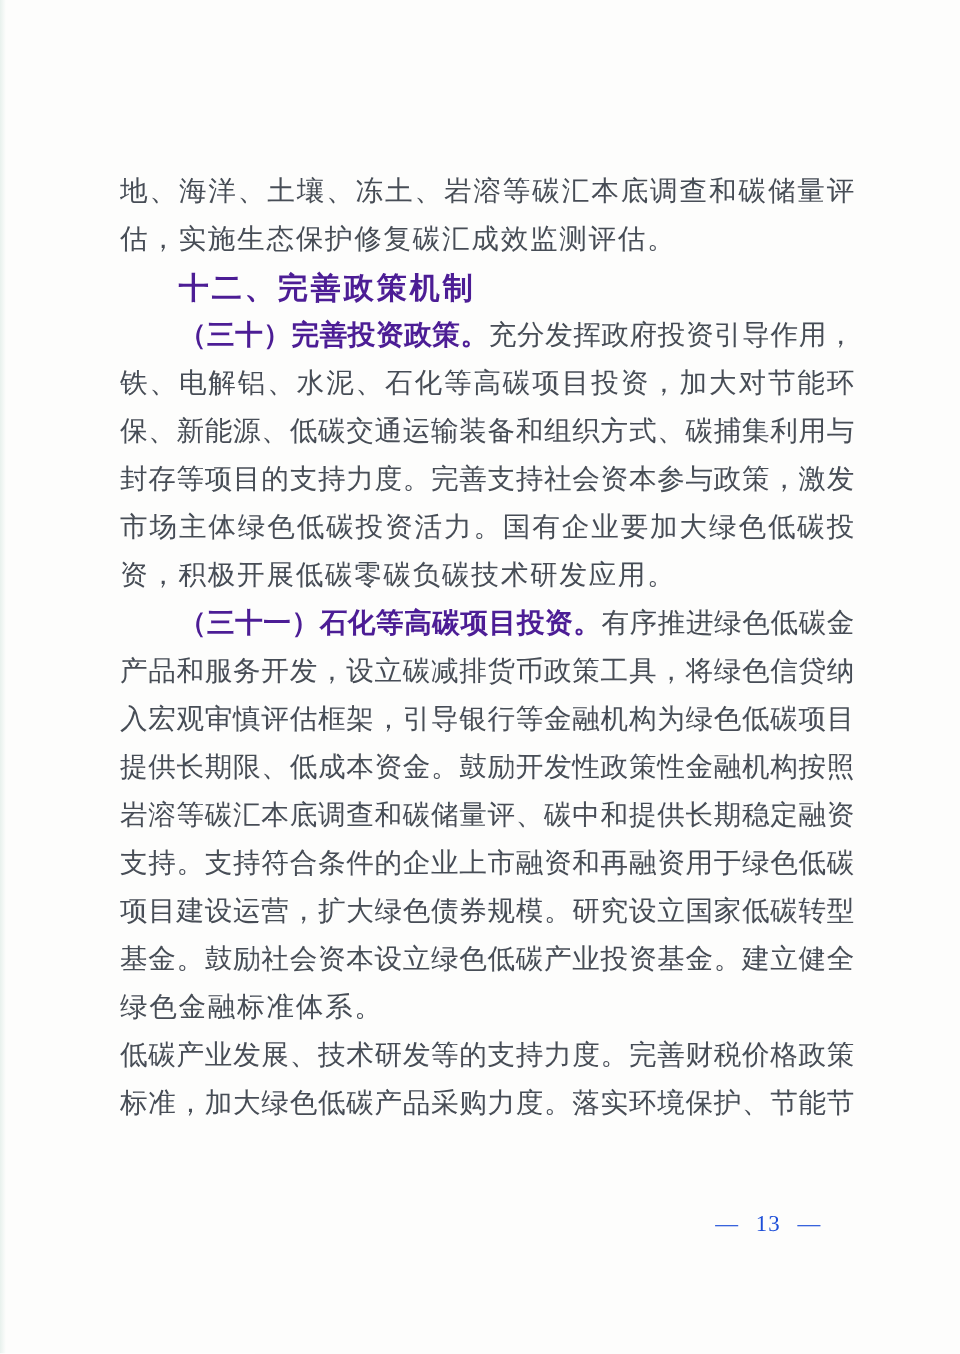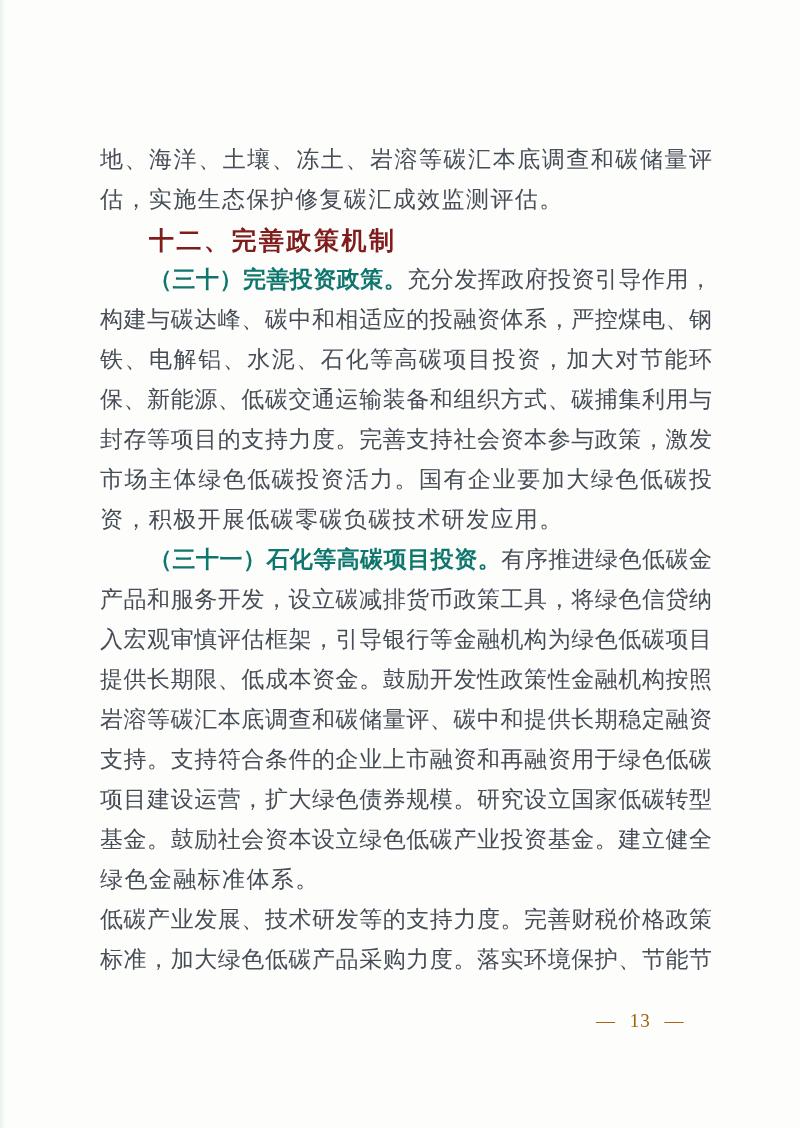--- a/index.html
+++ b/index.html
@@ -44,51 +44,50 @@
     text-align-last: justify;
   }
   .line.indent {
     text-indent: 49px;
   }
   .line.heading {
     font-family: "Liberation Sans", sans-serif;
     font-weight: 700;
     font-size: 25px;
     letter-spacing: 2.5px;
-    color: #7f1d1d;
+    color: #4c1d95;
     text-indent: 49px;
   }
   .lead {
     font-weight: 700;
-    color: #0f766e;
+    color: #4c1d95;
   }
   .page-number {
     position: absolute;
     left: 596px;
     top: 1008px;
     font-size: 19px;
     line-height: 26px;
-    color: #a16207;
+    color: #1d4ed8;
     word-spacing: 8px;
     letter-spacing: 1px;
   }
 </style>
 </head>
 <body>
 
 <div class="page">
   <div class="scan-edge"></div>
 
   <div class="text-block">
     <div class="line justify">地、海洋、土壤、冻土、岩溶等碳汇本底调查和碳储量评</div>
     <div class="line">估，实施生态保护修复碳汇成效监测评估。</div>
     <div class="line heading">十二、完善政策机制</div>
 
     <div class="line justify indent"><span class="lead">（三十）完善投资政策。</span><span>充分发挥政府投资引导作用，</span></div>
-    <div class="line justify">构建与碳达峰、碳中和相适应的投融资体系，严控煤电、钢</div>
     <div class="line justify">铁、电解铝、水泥、石化等高碳项目投资，加大对节能环</div>
     <div class="line justify">保、新能源、低碳交通运输装备和组织方式、碳捕集利用与</div>
     <div class="line justify">封存等项目的支持力度。完善支持社会资本参与政策，激发</div>
     <div class="line justify">市场主体绿色低碳投资活力。国有企业要加大绿色低碳投</div>
     <div class="line">资，积极开展低碳零碳负碳技术研发应用。</div>
 
     <div class="line justify indent"><span class="lead">（三十一）石化等高碳项目投资。</span><span>有序推进绿色低碳金融</span></div>
     <div class="line justify">产品和服务开发，设立碳减排货币政策工具，将绿色信贷纳</div>
     <div class="line justify">入宏观审慎评估框架，引导银行等金融机构为绿色低碳项目</div>
     <div class="line justify">提供长期限、低成本资金。鼓励开发性政策性金融机构按照</div>

